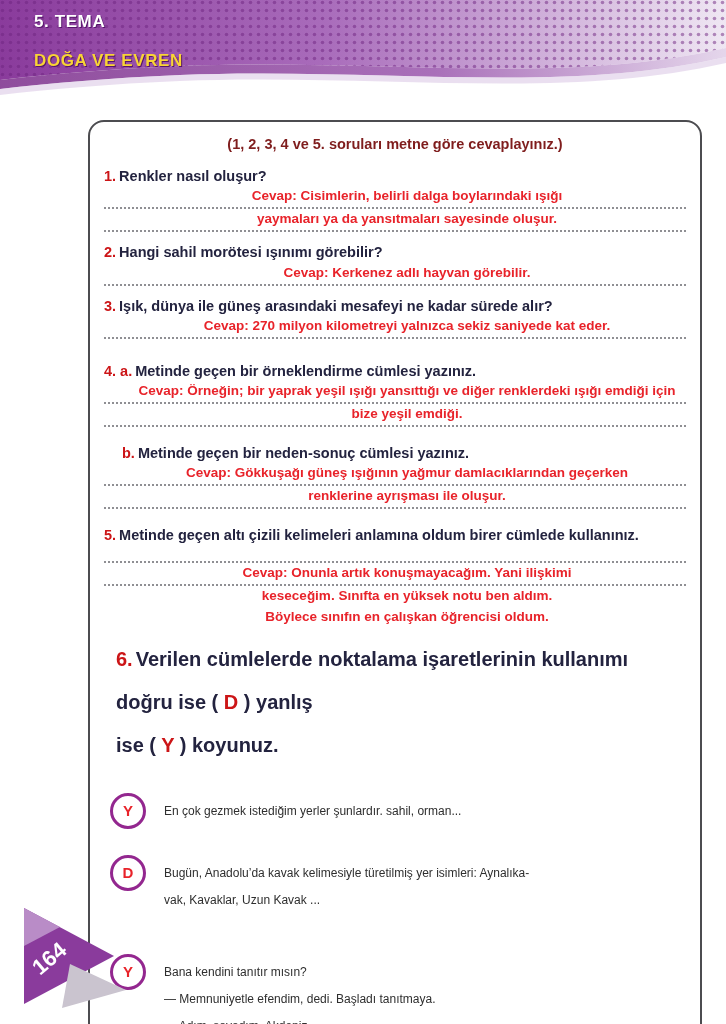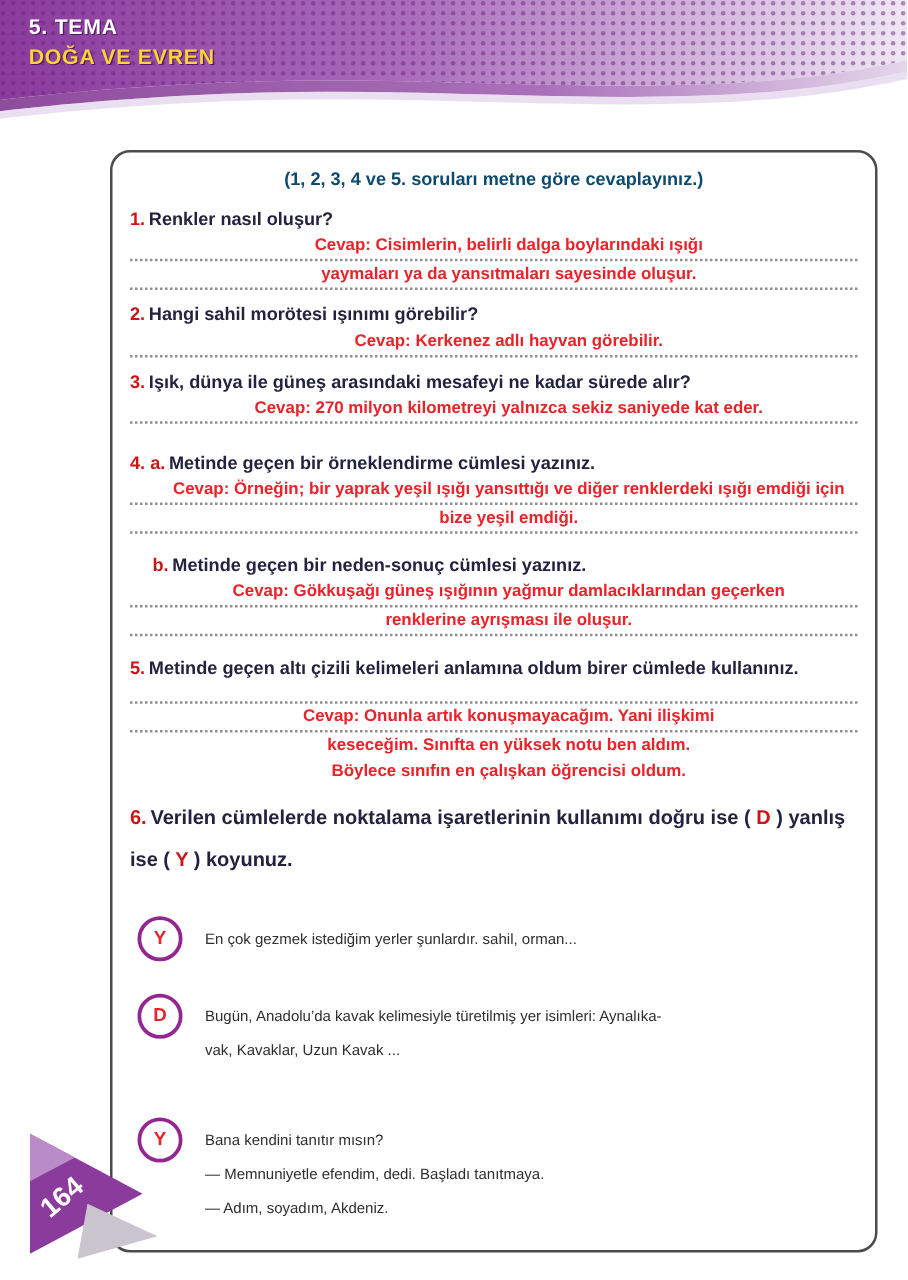--- a/index.html
+++ b/index.html
@@ -6,52 +6,52 @@
   html,body { background:#ffffff; }
   body {
     width:726px; height:1024px; position:relative; overflow:hidden;
     font-family:"Liberation Sans", sans-serif;
   }
   .page { position:relative; width:726px; height:1024px; background:#ffffff; }
 
   
   .header { position:absolute; top:0; left:0; width:726px; height:112px; }
   .header-svg { position:absolute; top:0; left:0; }
-  .header-titles { position:absolute; top:12px; left:23px; z-index:3; }
+  .header-titles { position:absolute; top:12px; left:34px; z-index:3; }
   .theme-number {
     color:#ffffff; font-size:17px; font-weight:bold; letter-spacing:0.6px;
     text-shadow:1px 1px 0 #55156a;
   }
   .theme-title {
     color:#f8d435; font-size:17px; font-weight:bold; letter-spacing:0.6px;
-    margin-top:4px; text-shadow:1px 1px 0 #55156a;
+    margin-top:19px; text-shadow:1px 1px 0 #55156a;
   }
 
   
   .content-box {
     position:absolute; left:88px; top:120px; width:614px; min-height:812px;
     border:2px solid #4c4c50; border-radius:16px; background:#ffffff;
     padding:14px 14px 20px 14px;
   }
   .instruction {
-    text-align:center; font-weight:bold; color:#0c4a6e; font-size:14.5px;
+    text-align:center; font-weight:bold; color:#7f1d1d; font-size:14.5px;
     margin-bottom:14px;
   }
   .q { margin-bottom:10px; }
   .q-line { font-weight:bold; color:#23233f; font-size:14.5px; line-height:1.4; }
   .q-num { color:#cc1517; margin-right:3px; }
   .answer { color:#e8232a; font-weight:bold; font-size:13.5px;text-align:center; }
   .ans-line { padding:0 0 1px 24px; line-height:20px; border-bottom:2px dotted #8f8f93; }
   .ans-cont { padding:0 0 1px 24px; line-height:20px; }
   .blank-line { height:17px; border-bottom:2px dotted #8f8f93; }
   .red { color:#cc1517; }
   .sp-sm { height:6px; }
   .sp-md { height:12px; }
 
-  .q6-head { font-weight:bold; color:#23233f; font-size:16px; line-height:2.15; margin-top:4px; }
+  .q6-head { font-weight:bold; color:#23233f; font-size:20px; line-height:2.15; margin-top:4px;margin-left:12px; }
 
   .dy-item { display:flex; align-items:flex-start; gap:18px; margin-top:26px; padding-left:6px; }
   .dy-circle {
     flex:0 0 auto; width:36px; height:36px; border:3px solid #93278f; border-radius:50%;
     display:flex; align-items:center; justify-content:center;
     color:#e8232a; font-weight:bold; font-size:15px; background:#fff;
   }
   .dy-text { font-size:12px; color:#2e2e2e; line-height:2.25; padding-top:5px; }
 
   

